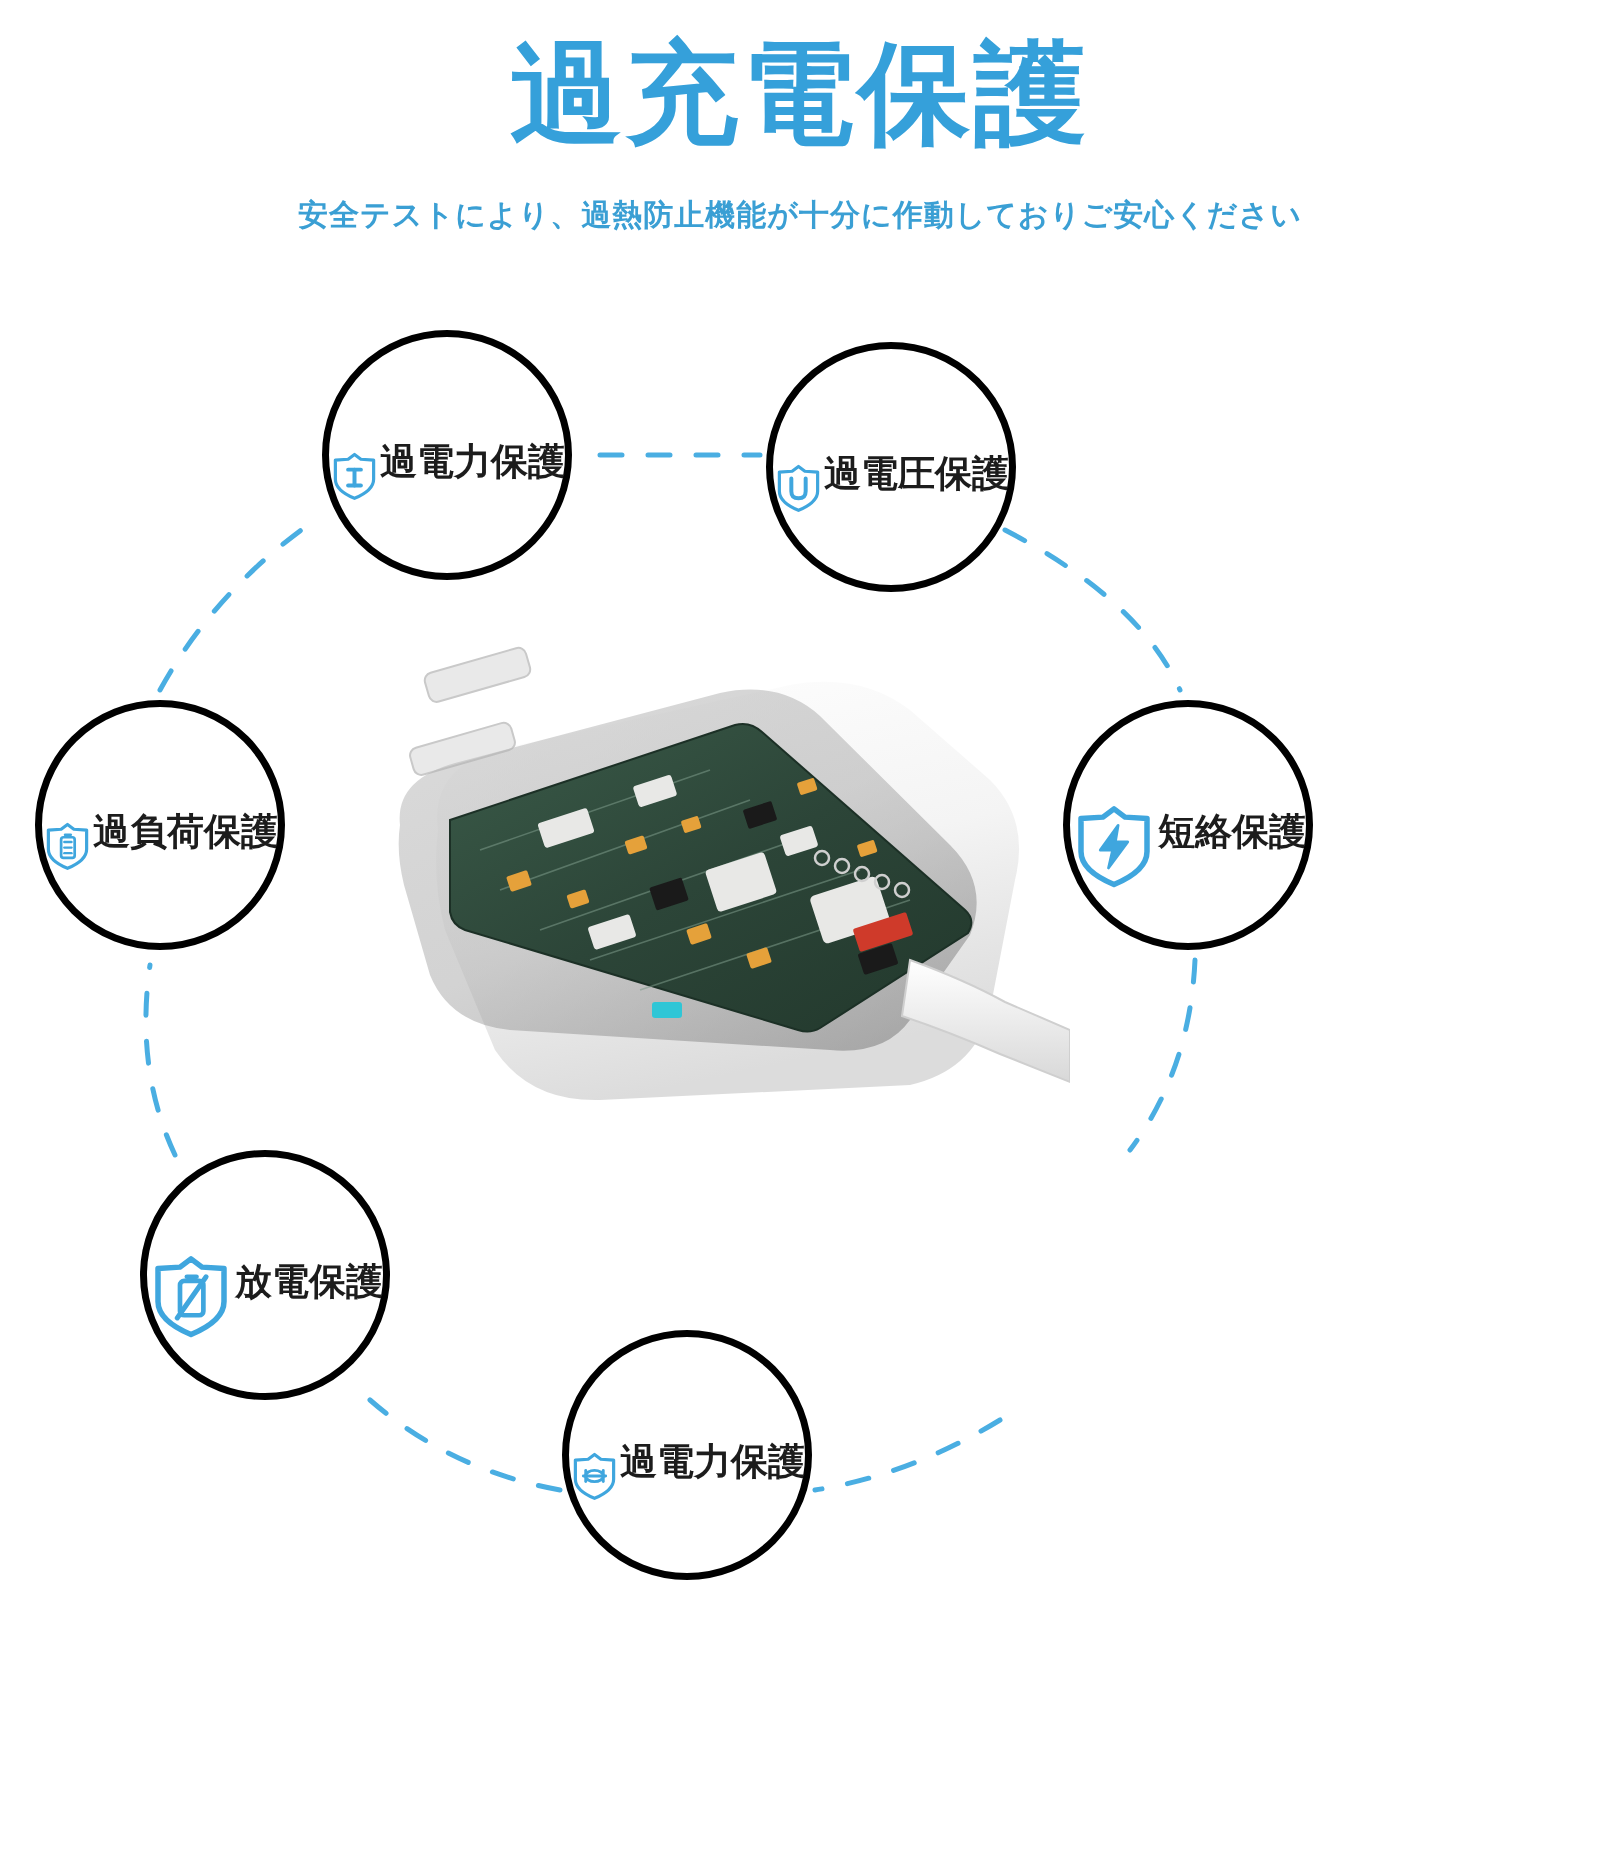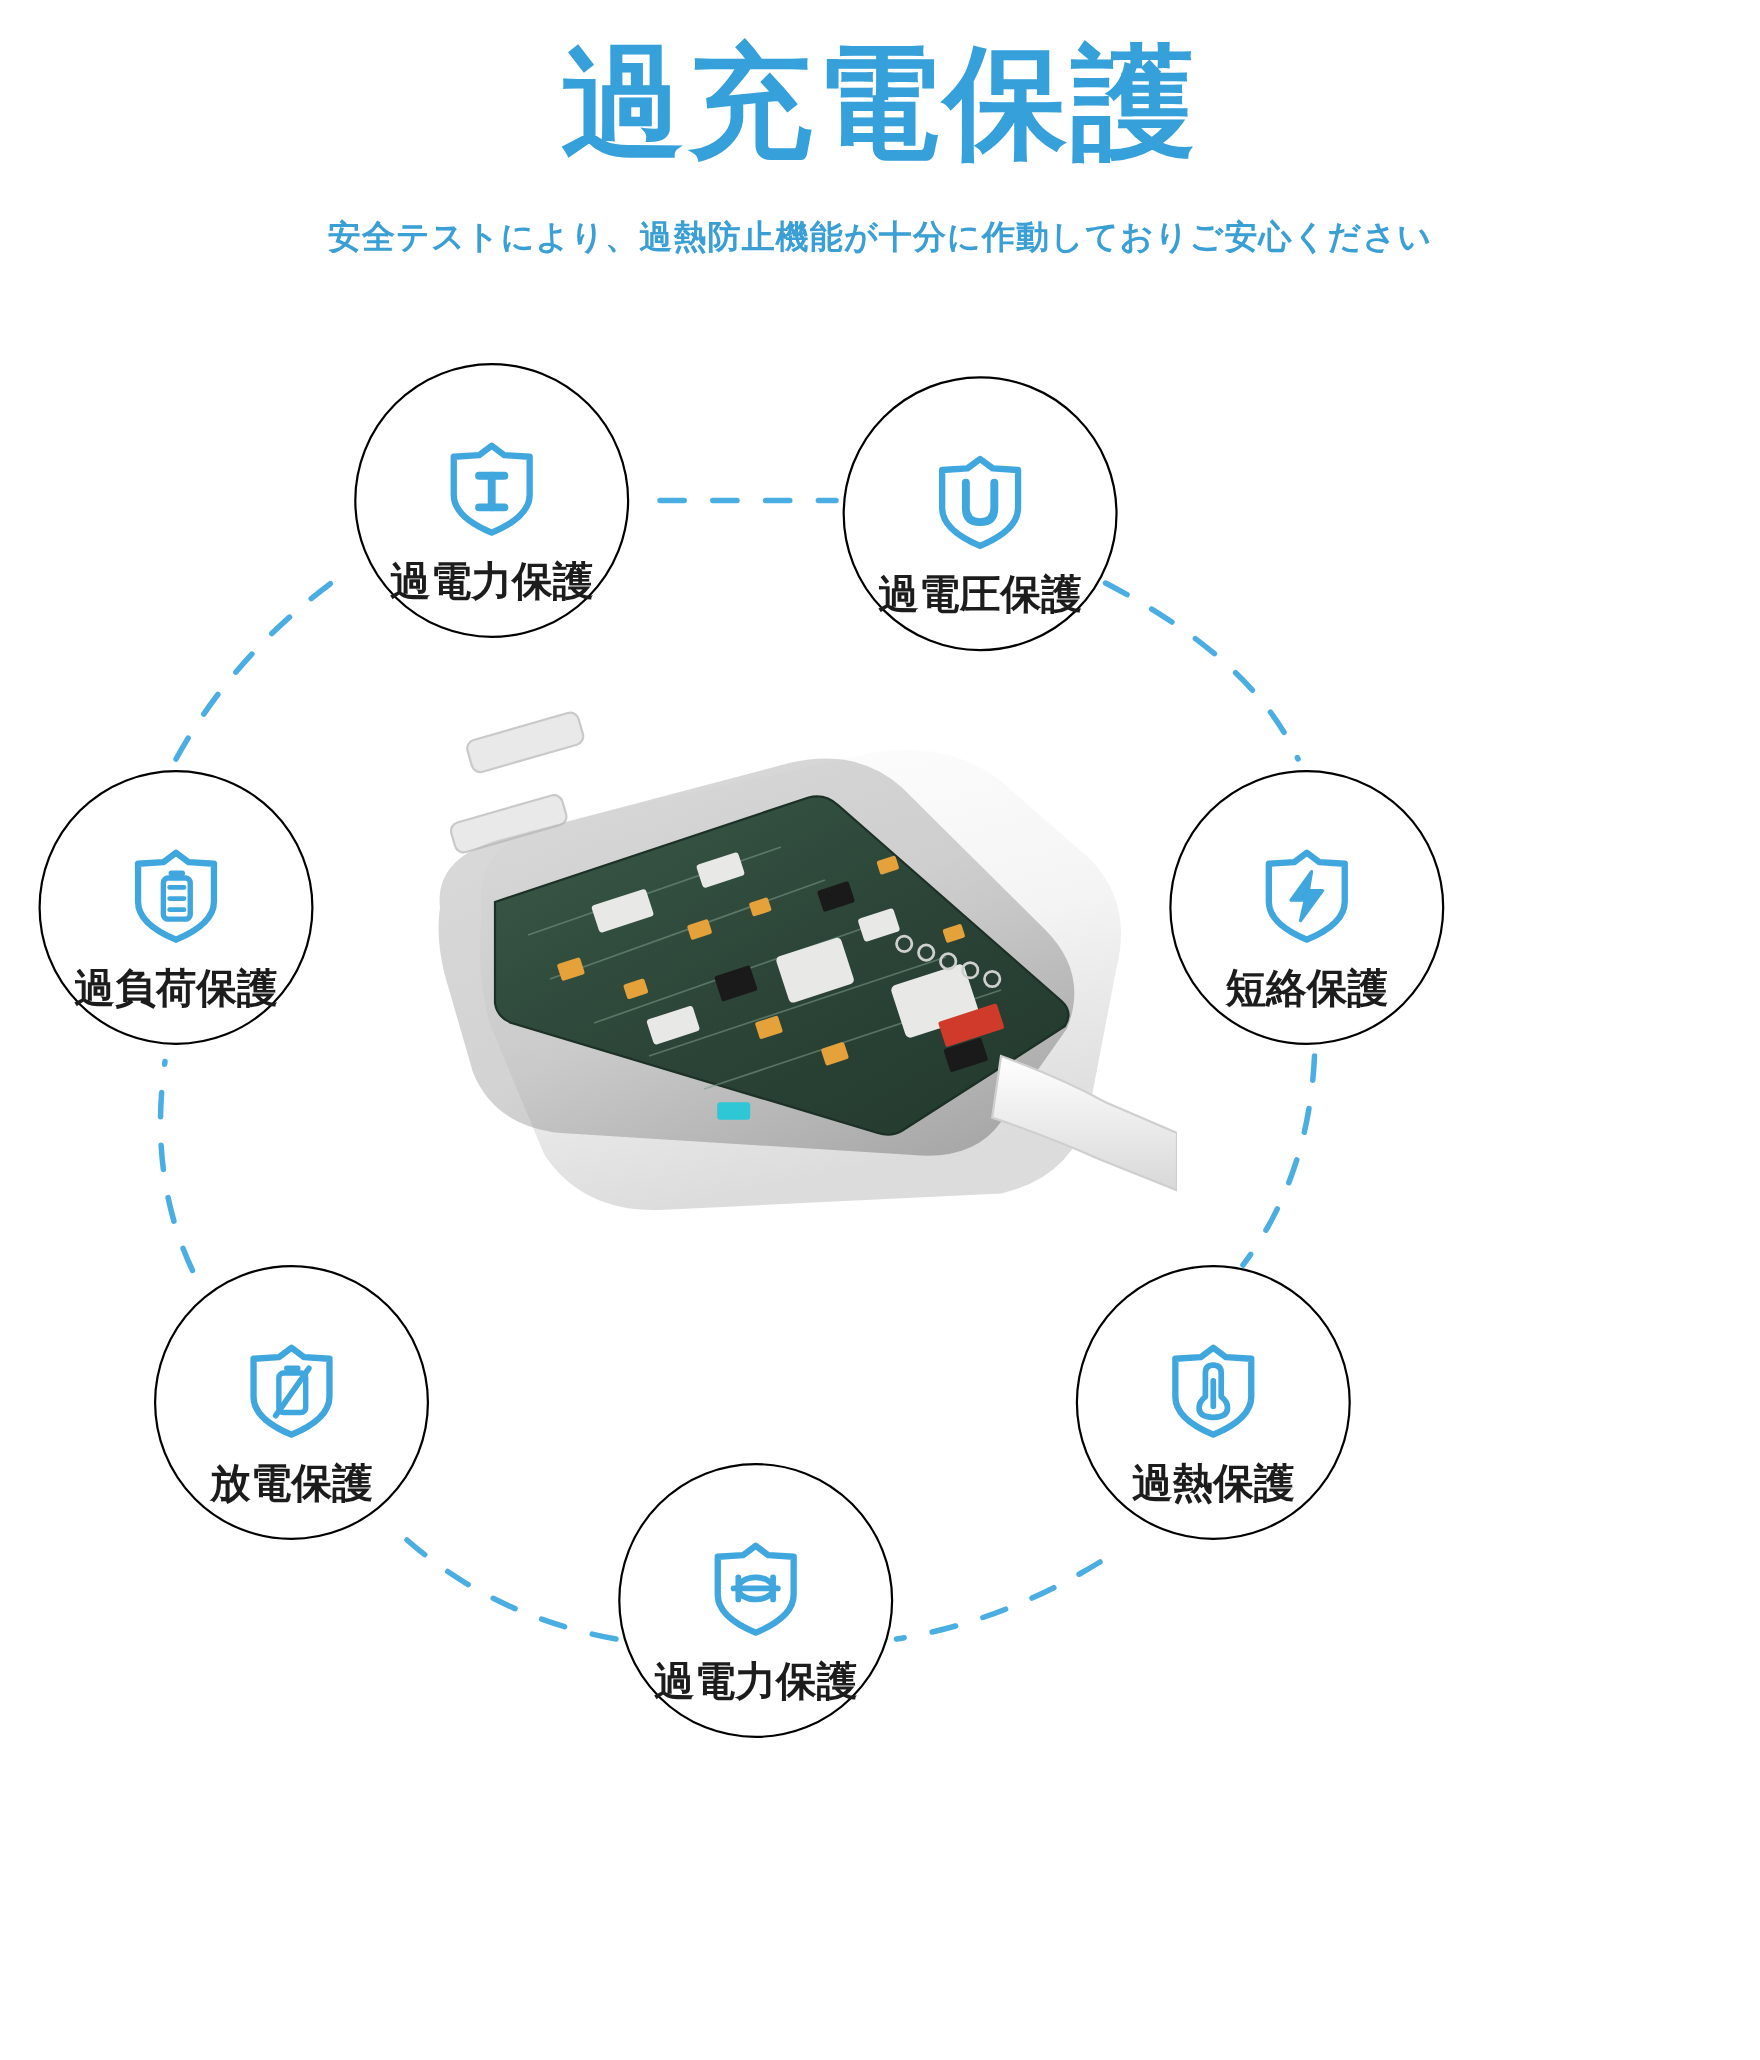--- a/index.html
+++ b/index.html
@@ -41,28 +41,28 @@
     position:absolute;
     left:390px;top:630px;
     width:680px;height:500px;
   }
   .product svg{display:block;width:100%;height:100%;}
 
   
   .node{
     position:absolute;
     width:250px;height:250px;
-    border:2px solid #000000;
+    border:7px solid #000000;
     border-radius:50%;
     box-sizing:border-box;
     background:#ffffff;
     display:flex;
-    flex-direction:column;
+    flex-direction:row;
     align-items:center;
-    justify-content:center;
+    justify-content:space-between;
   }
   .node .ico{
     margin-top:42px;
     width:92px;height:92px;
     display:block;
   }
   .node .lbl{
     margin-top:14px;
     font-size:37px;
     font-weight:700;
@@ -219,28 +219,20 @@
   </div>
 
   <div class="node" id="n2">
     <svg class="ico" viewBox="0 0 64 64">
       <path d="M32 5 L40 11 L56 12 L56 36 Q56 50 32 60 Q8 50 8 36 L8 12 L24 11 Z" fill="none" stroke="#3fa6de" stroke-width="4" stroke-linejoin="round"></path>
       <path d="M35 17 L22 35 L31 35 L28 48 L42 29 L33 29 Z" fill="#3fa6de" stroke="#3fa6de" stroke-width="2" stroke-linejoin="round"></path>
     </svg>
     <span class="lbl">短絡保護</span>
   </div>
 
-  <div class="node" id="n3">
-    <svg class="ico" viewBox="0 0 64 64">
-      <path d="M32 5 L40 11 L56 12 L56 36 Q56 50 32 60 Q8 50 8 36 L8 12 L24 11 Z" fill="none" stroke="#3fa6de" stroke-width="4" stroke-linejoin="round"></path>
-      <path d="M32 16 Q27 16 27 21 L27 36 Q23 39 23 43 Q23 49 32 49 Q41 49 41 43 Q41 39 37 36 L37 21 Q37 16 32 16 Z" fill="none" stroke="#3fa6de" stroke-width="3.6" stroke-linejoin="round"></path>
-      <line x1="32" y1="26" x2="32" y2="42" stroke="#3fa6de" stroke-width="3.6" stroke-linecap="round"></line>
-    </svg>
-    <span class="lbl">過熱保護</span>
-  </div>
 
   <div class="node" id="n4">
     <svg class="ico" viewBox="0 0 64 64">
       <path d="M32 5 L40 11 L56 12 L56 36 Q56 50 32 60 Q8 50 8 36 L8 12 L24 11 Z" fill="none" stroke="#3fa6de" stroke-width="4" stroke-linejoin="round"></path>
       <g stroke="#3fa6de" stroke-width="3.6" stroke-linecap="round" fill="none">
         <line x1="18" y1="32" x2="46" y2="32"></line>
         <ellipse cx="32" cy="32" rx="11" ry="7"></ellipse>
         <line x1="21" y1="25" x2="21" y2="39"></line>
         <line x1="43" y1="25" x2="43" y2="39"></line>
       </g>

